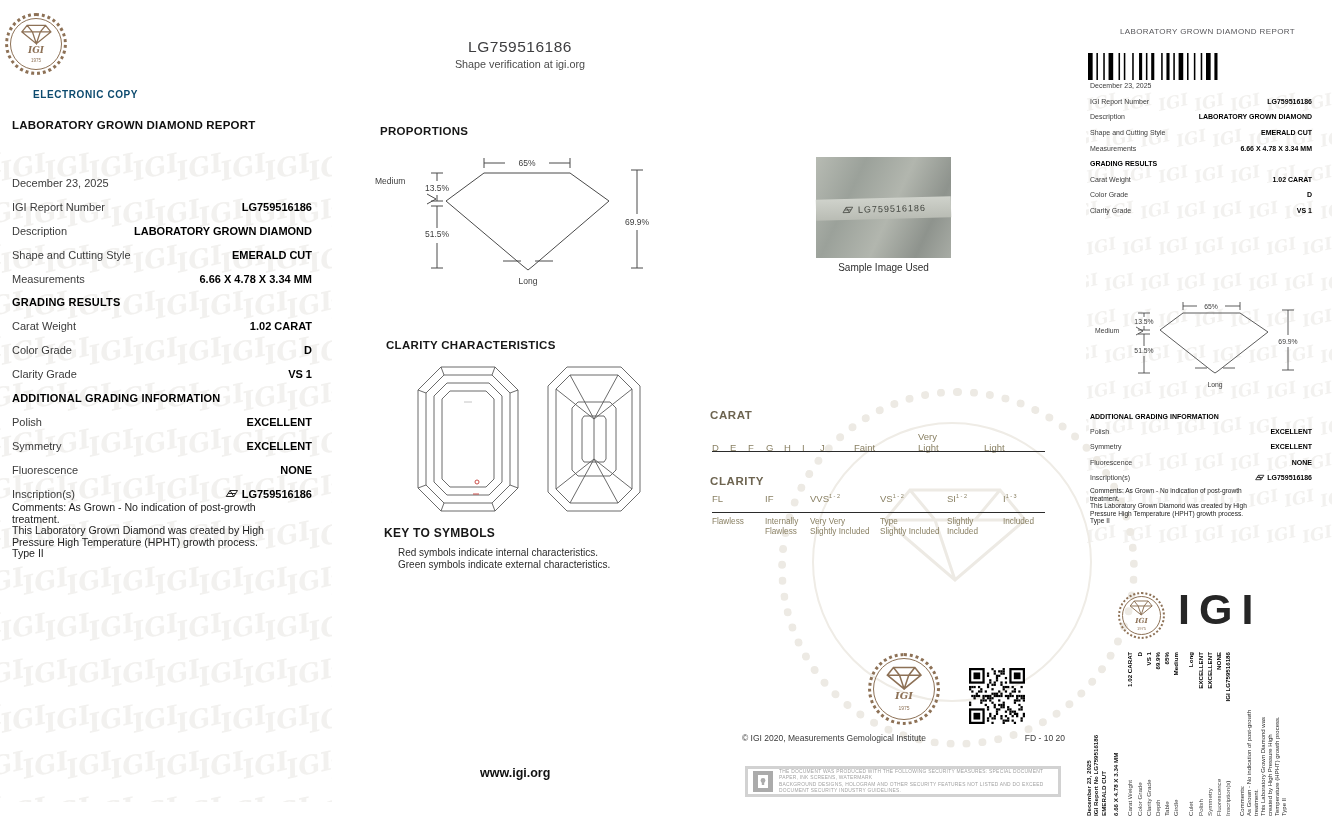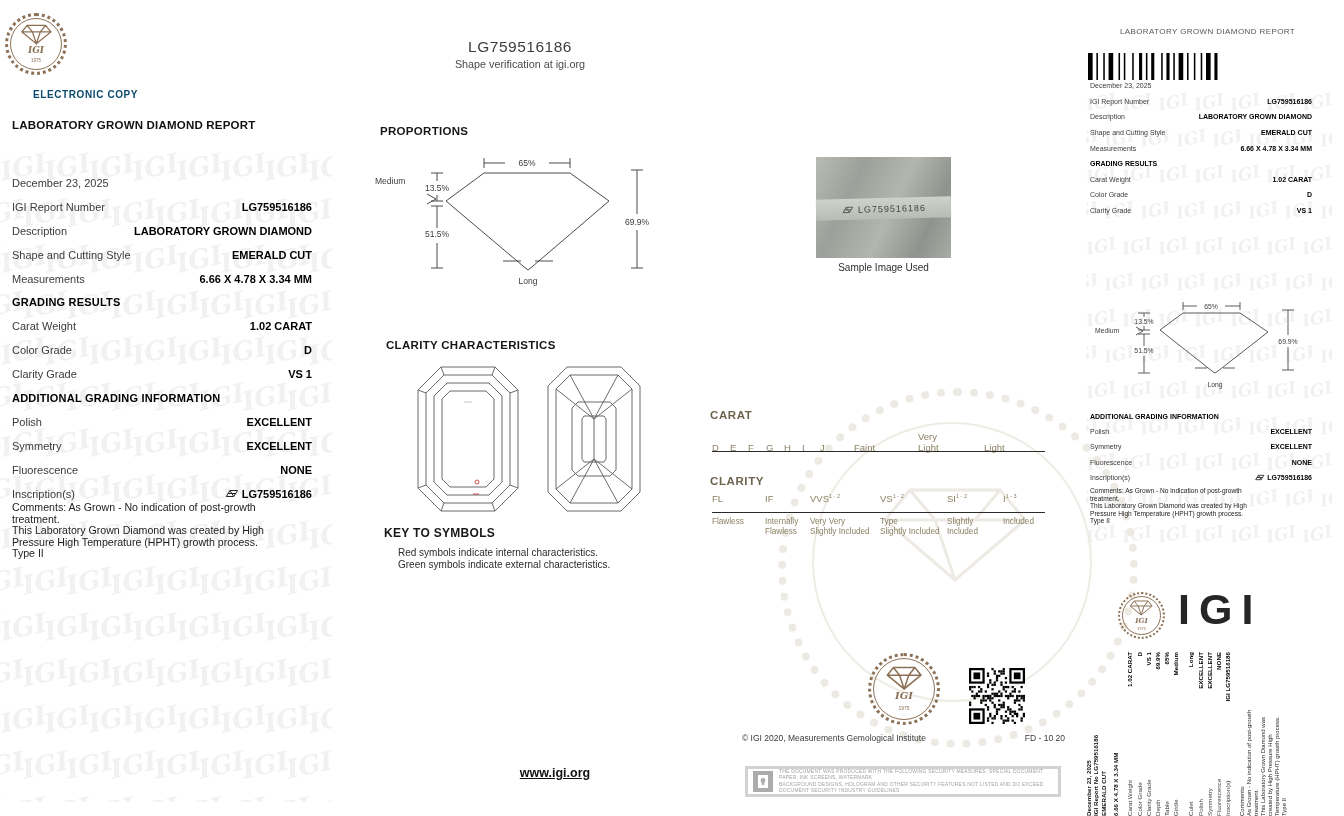--- a/index.html
+++ b/index.html
@@ -34,21 +34,21 @@
   .lrow .lbl{color:#3b3b3b;}
   .lrow .val{font-weight:700;color:#000;display:flex;align-items:center;gap:3px;}
   .lrow.head{font-weight:700;color:#000;justify-content:flex-start;font-size:11px;letter-spacing:.2px;}
   .comments{left:12px;top:502px;width:312px;font-size:10.6px;line-height:11.6px;color:#222;}
 
   
   .cnum{left:380px;top:38px;width:280px;text-align:center;font-size:15.5px;color:#3e3e40;letter-spacing:.5px;}
   .cver{left:380px;top:58px;width:280px;text-align:center;font-size:10.8px;color:#4a4a4a;}
   .mhead{font-size:11.5px;font-weight:700;color:#171717;letter-spacing:.3px;}
   .keylines{left:398px;top:547px;font-size:10px;color:#2c2c2c;line-height:11.5px;}
-  .website{left:480px;top:766px;width:150px;text-align:center;font-size:12.5px;font-weight:700;color:#111;text-decoration:underline;}
+  .website{left:480px;top:766px;width:150px;font-size:12.5px;font-weight:700;color:#111;}
 
   svg text{font-family:"Liberation Sans",sans-serif;}
   .diag line,.diag path,.diag polyline{stroke:#4a4a4a;stroke-width:1;fill:none;}
   .diag text{font-size:8.5px;fill:#3d3d3d;}
   .stubdiag line,.stubdiag path{stroke:#4a4a4a;stroke-width:.9;fill:none;}
   .stubdiag text{font-size:6.8px;fill:#3d3d3d;}
   .clar path,.clar line{stroke:#5a5a5a;stroke-width:.9;fill:none;}
 
   
   .simg{left:816px;top:157px;width:135px;height:101px;background:linear-gradient(115deg,#b7bbb3 0%,#9ba19a 28%,#b2b6ae 55%,#8e938d 80%,#a8aca5 100%);}

